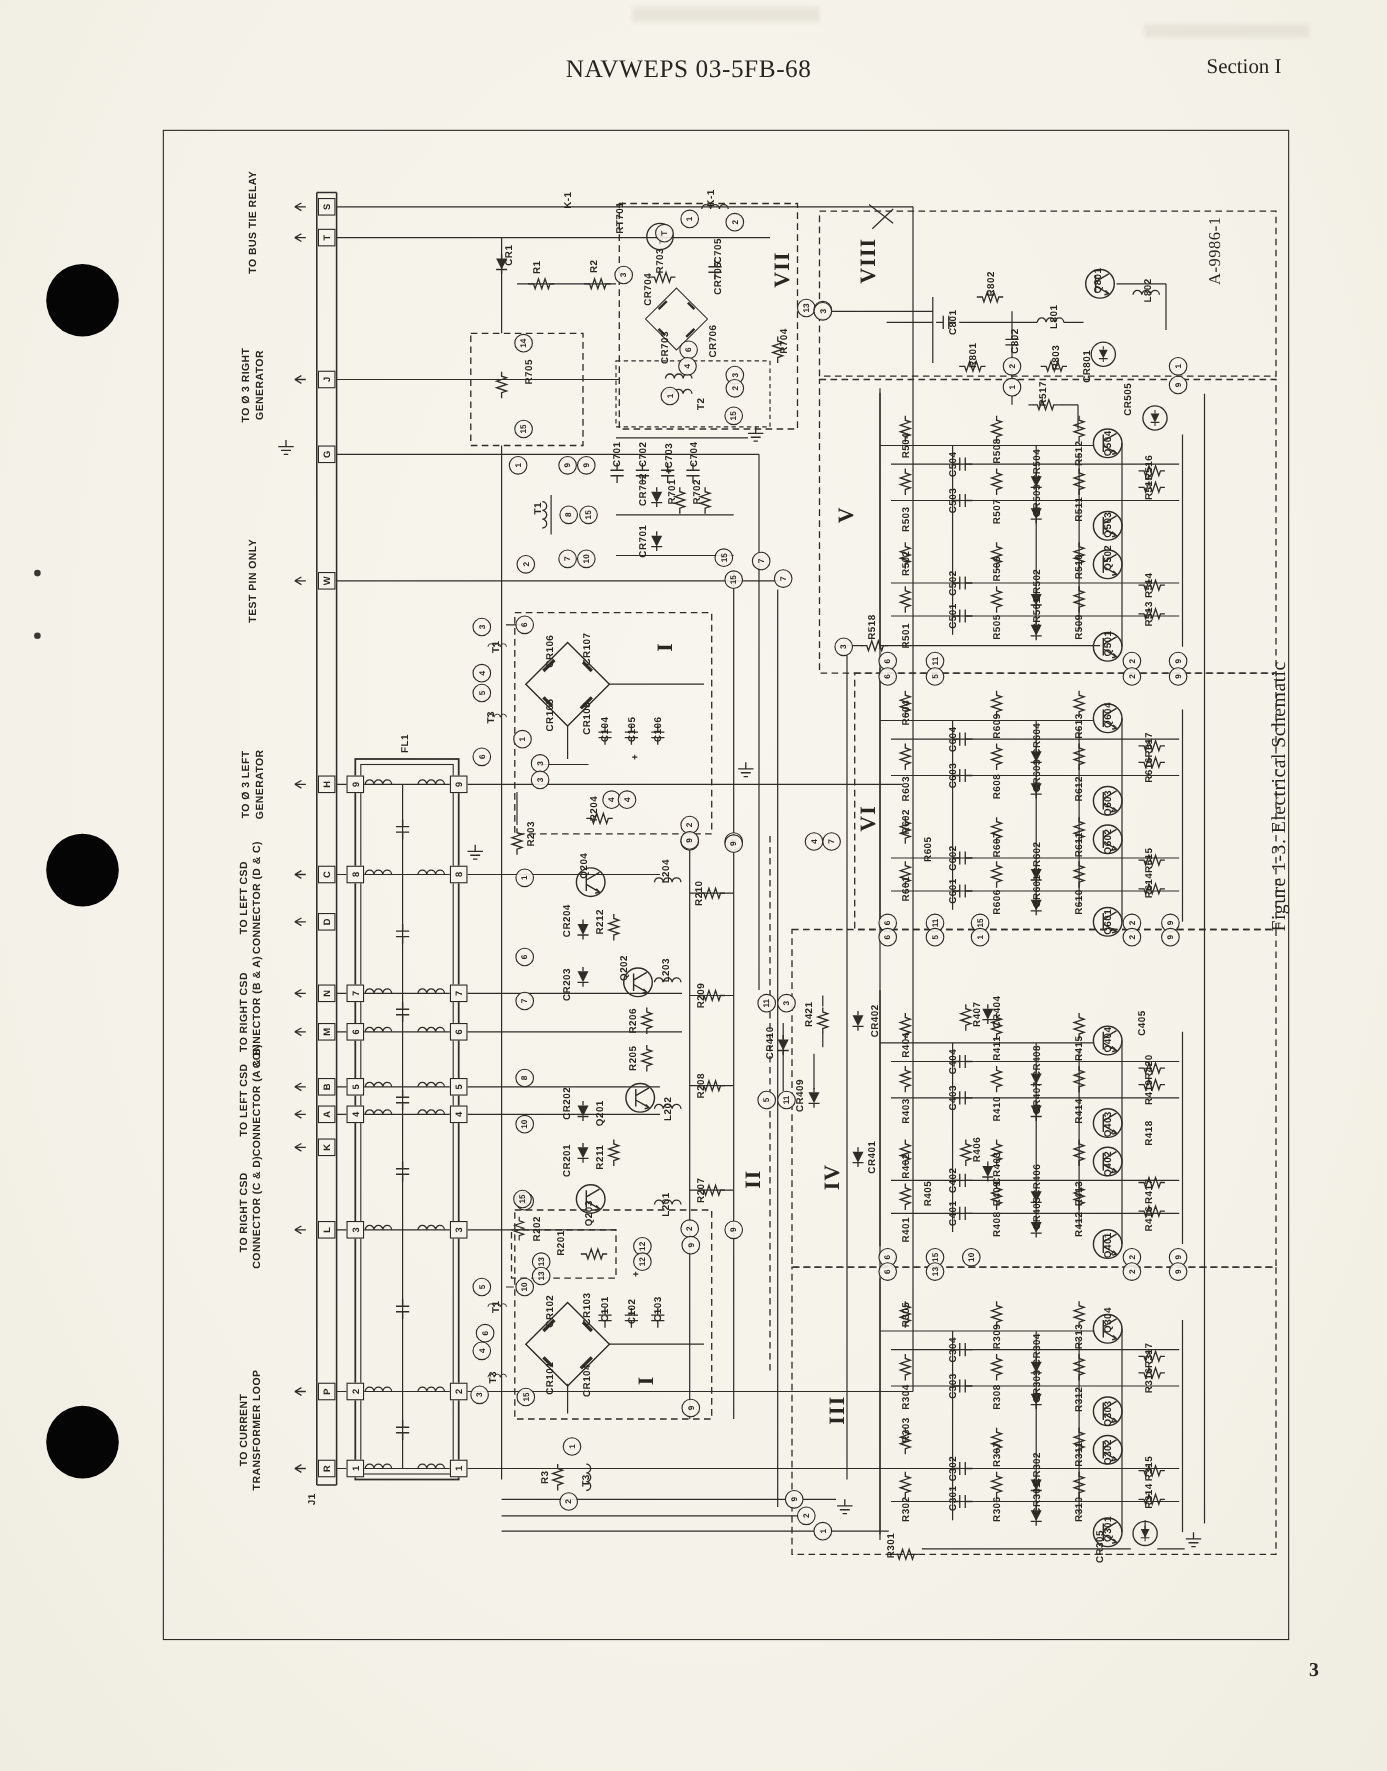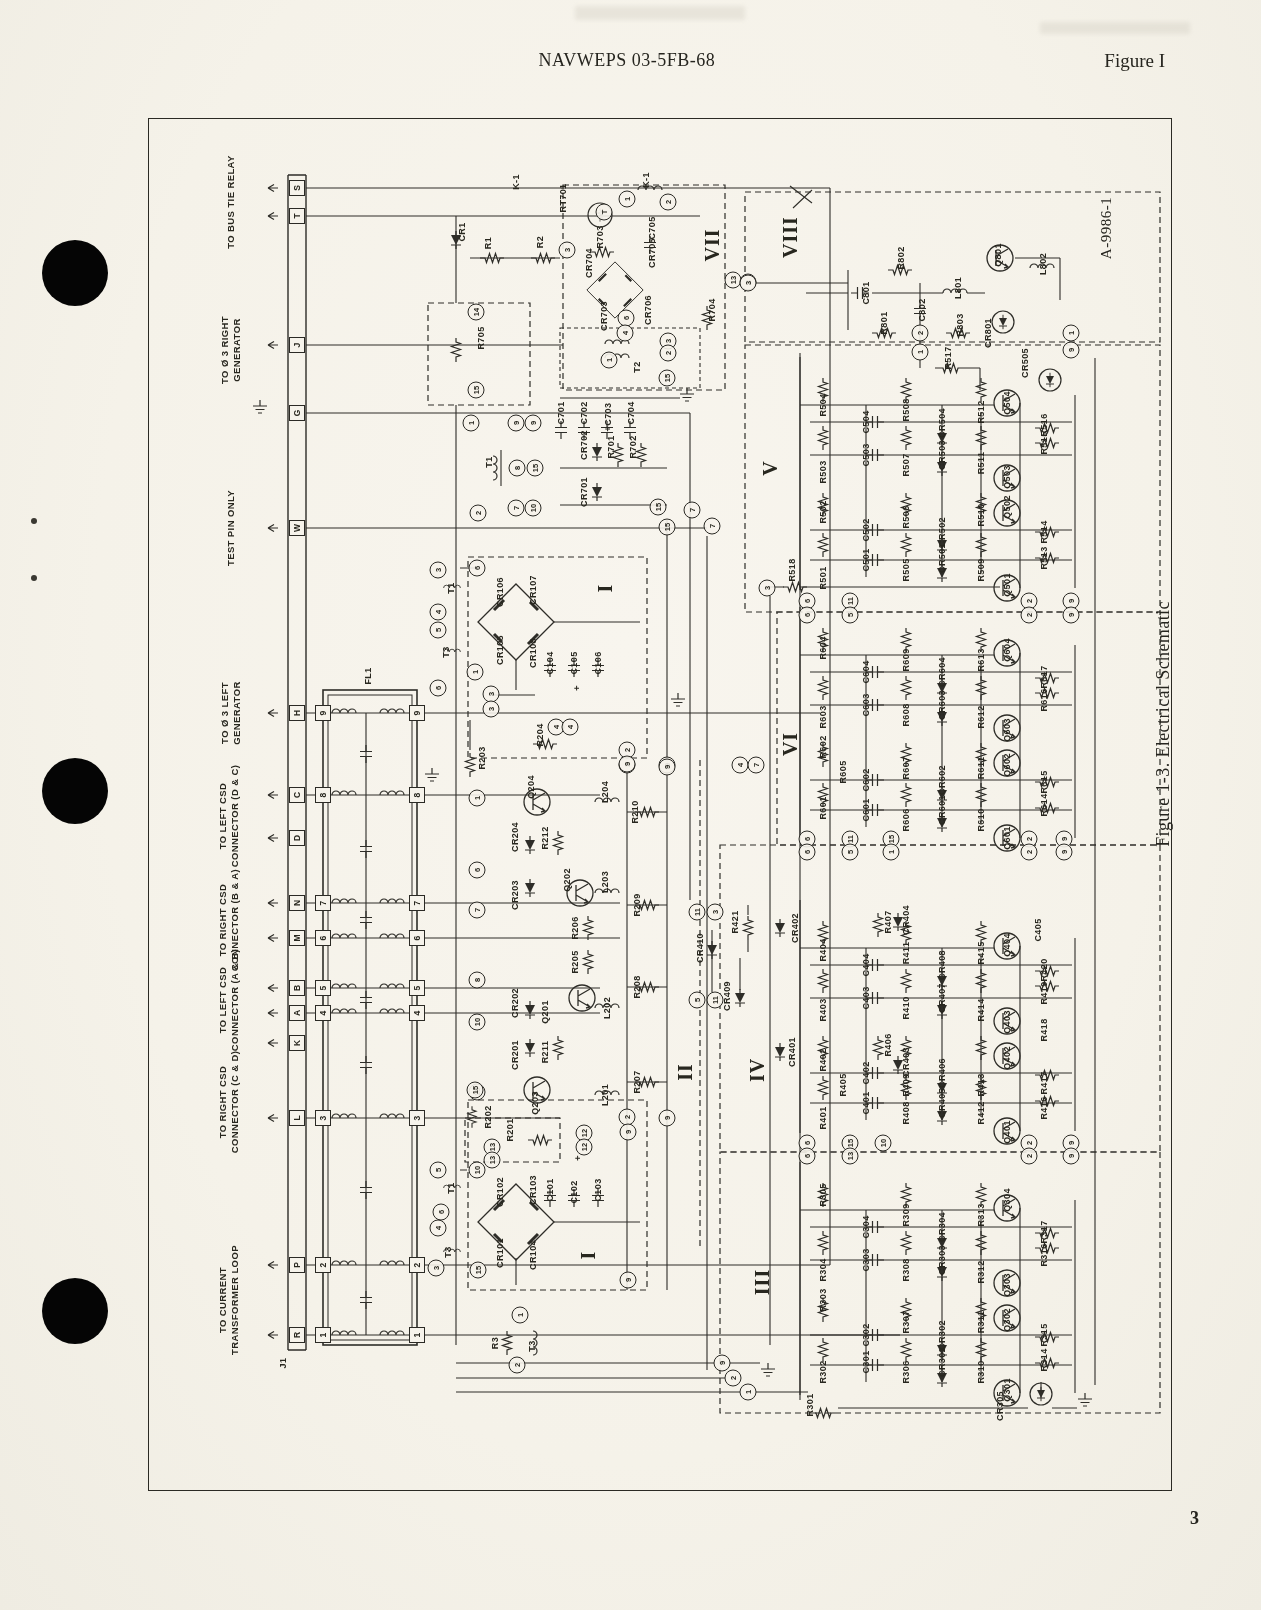--- a/index.html
+++ b/index.html
@@ -6,21 +6,21 @@
   body{
     width:1261px;height:1610px;position:relative;overflow:hidden;
     background:
       radial-gradient(ellipse at 50% 40%, #f8f5ee 0%, #f5f2e9 60%, #efecE2 100%),
       #f5f2e9;
     font-family:"Liberation Serif", serif;color:#26251f;
   }
   .hole{position:absolute;background:#050505;border-radius:50%;}
   .speck{position:absolute;background:#3a3831;border-radius:50%;}
   .header-row{position:absolute;top:50px;left:0;width:100%;height:26px;}
-  .pub{position:absolute;left:50%;transform:translateX(-52%);font-size:18px;letter-spacing:.5px;}
+  .pub{position:absolute;left:50%;transform:translateX(-52%);font-size:23px;letter-spacing:.5px;}
   .sect{position:absolute;right:96px;font-size:19px;}
   .frame{position:absolute;left:148px;top:118px;width:1022px;height:1371px;border:1.6px solid #2b2a24;background:transparent;}
   .pageno{position:absolute;left:1190px;top:1508px;font-size:18px;font-weight:bold;}
   .caption{
     position:absolute;left:1163px;top:724px;transform:translate(-50%,-50%) rotate(-90deg);
     font-size:18px;white-space:nowrap;letter-spacing:.4px;
   }
   .dwgno{
     position:absolute;left:1106px;top:228px;transform:translate(-50%,-50%) rotate(-90deg);
     font-size:15px;white-space:nowrap;letter-spacing:.5px;
@@ -44,21 +44,21 @@
 <div class="hole" style="left:42px;top:240px;width:66px;height:66px;"></div>
 <div class="hole" style="left:42px;top:758px;width:66px;height:66px;"></div>
 <div class="hole" style="left:42px;top:1278px;width:66px;height:66px;"></div>
 <div class="speck" style="left:31px;top:518px;width:6px;height:6px;"></div>
 <div class="speck" style="left:31px;top:575px;width:6px;height:6px;"></div>
 <div class="ghost" style="left:575px;top:6px;width:170px;height:14px;"></div>
 <div class="ghost" style="left:1040px;top:22px;width:150px;height:12px;"></div>
 
 <div class="header-row">
   <div class="pub">NAVWEPS 03-5FB-68</div>
-  <div class="sect">Figure I</div>
+  <div class="sect">Section I</div>
 </div>
 
 <div class="frame"></div>
 
 <svg id="schematic-svg" width="1261" height="1610" viewBox="0 0 1261 1610">
   <defs>
     <g id="rv" stroke="#2e2d28" stroke-width="1.2" fill="none">
       <path d="M0,-12 L0,-8 L4.5,-6.5 L-4.5,-3.5 L4.5,-0.5 L-4.5,2.5 L4.5,5.5 L0,7 L0,12"></path>
     </g>
     <g id="rh">

